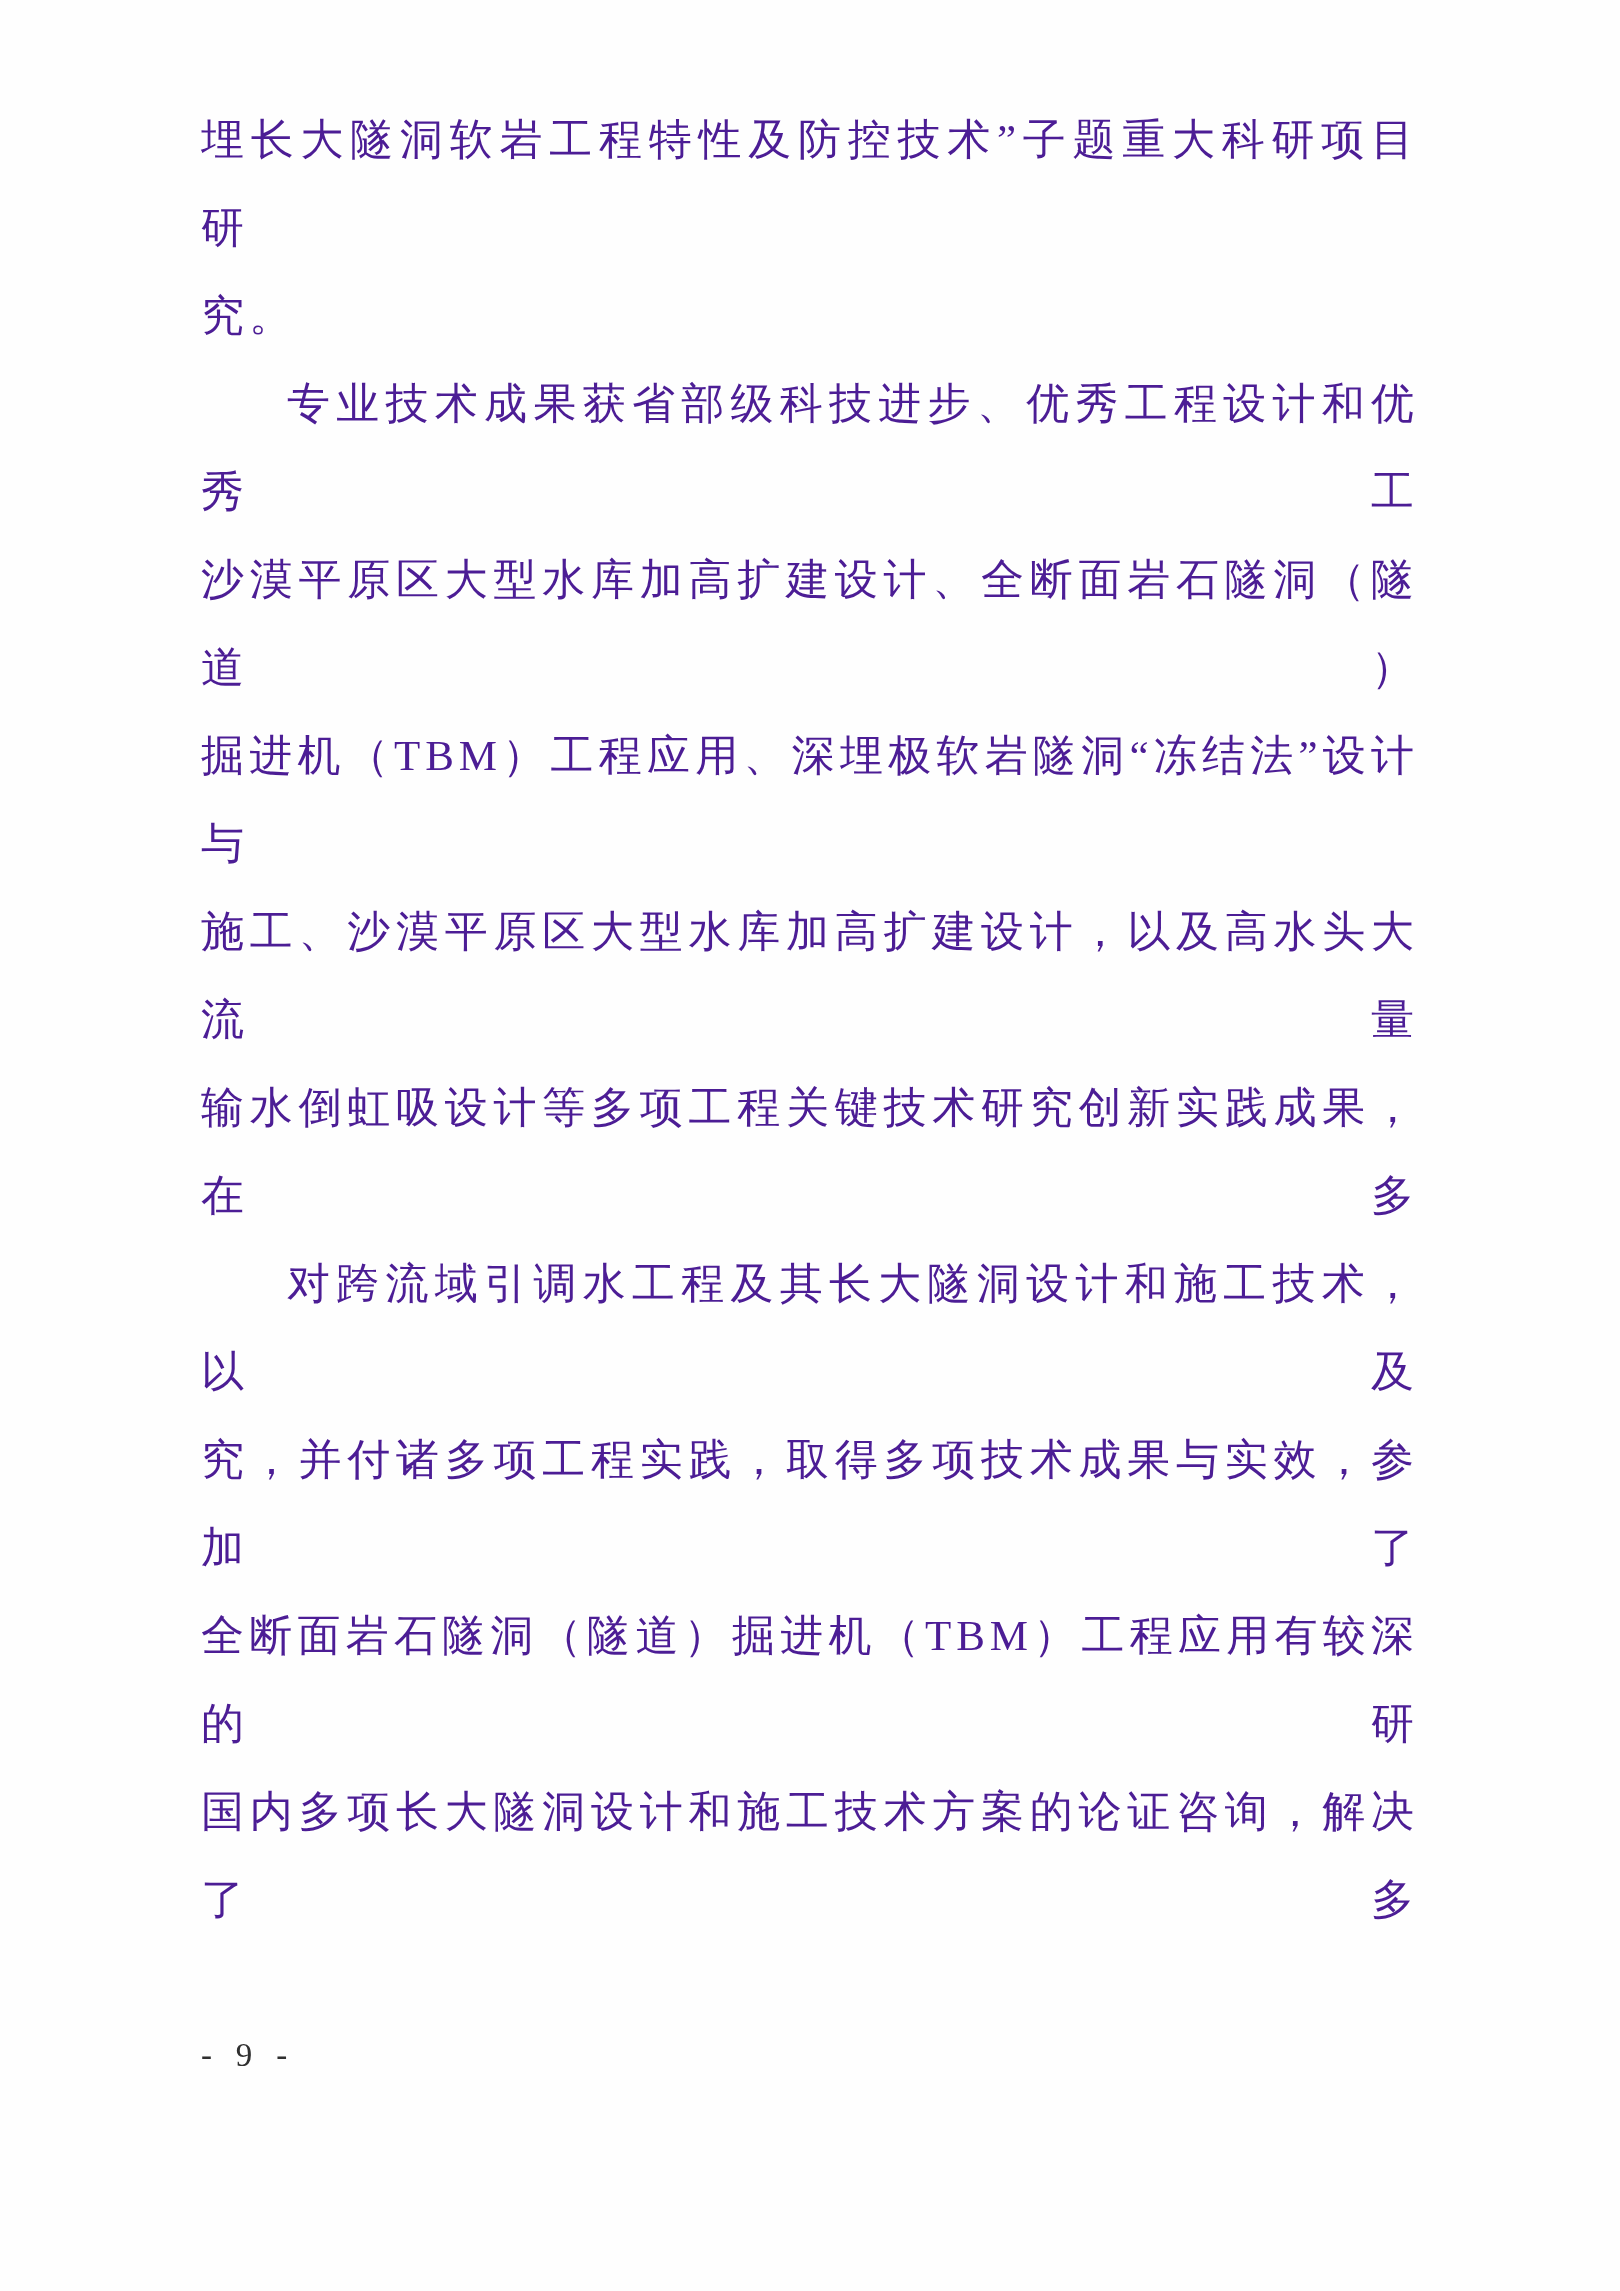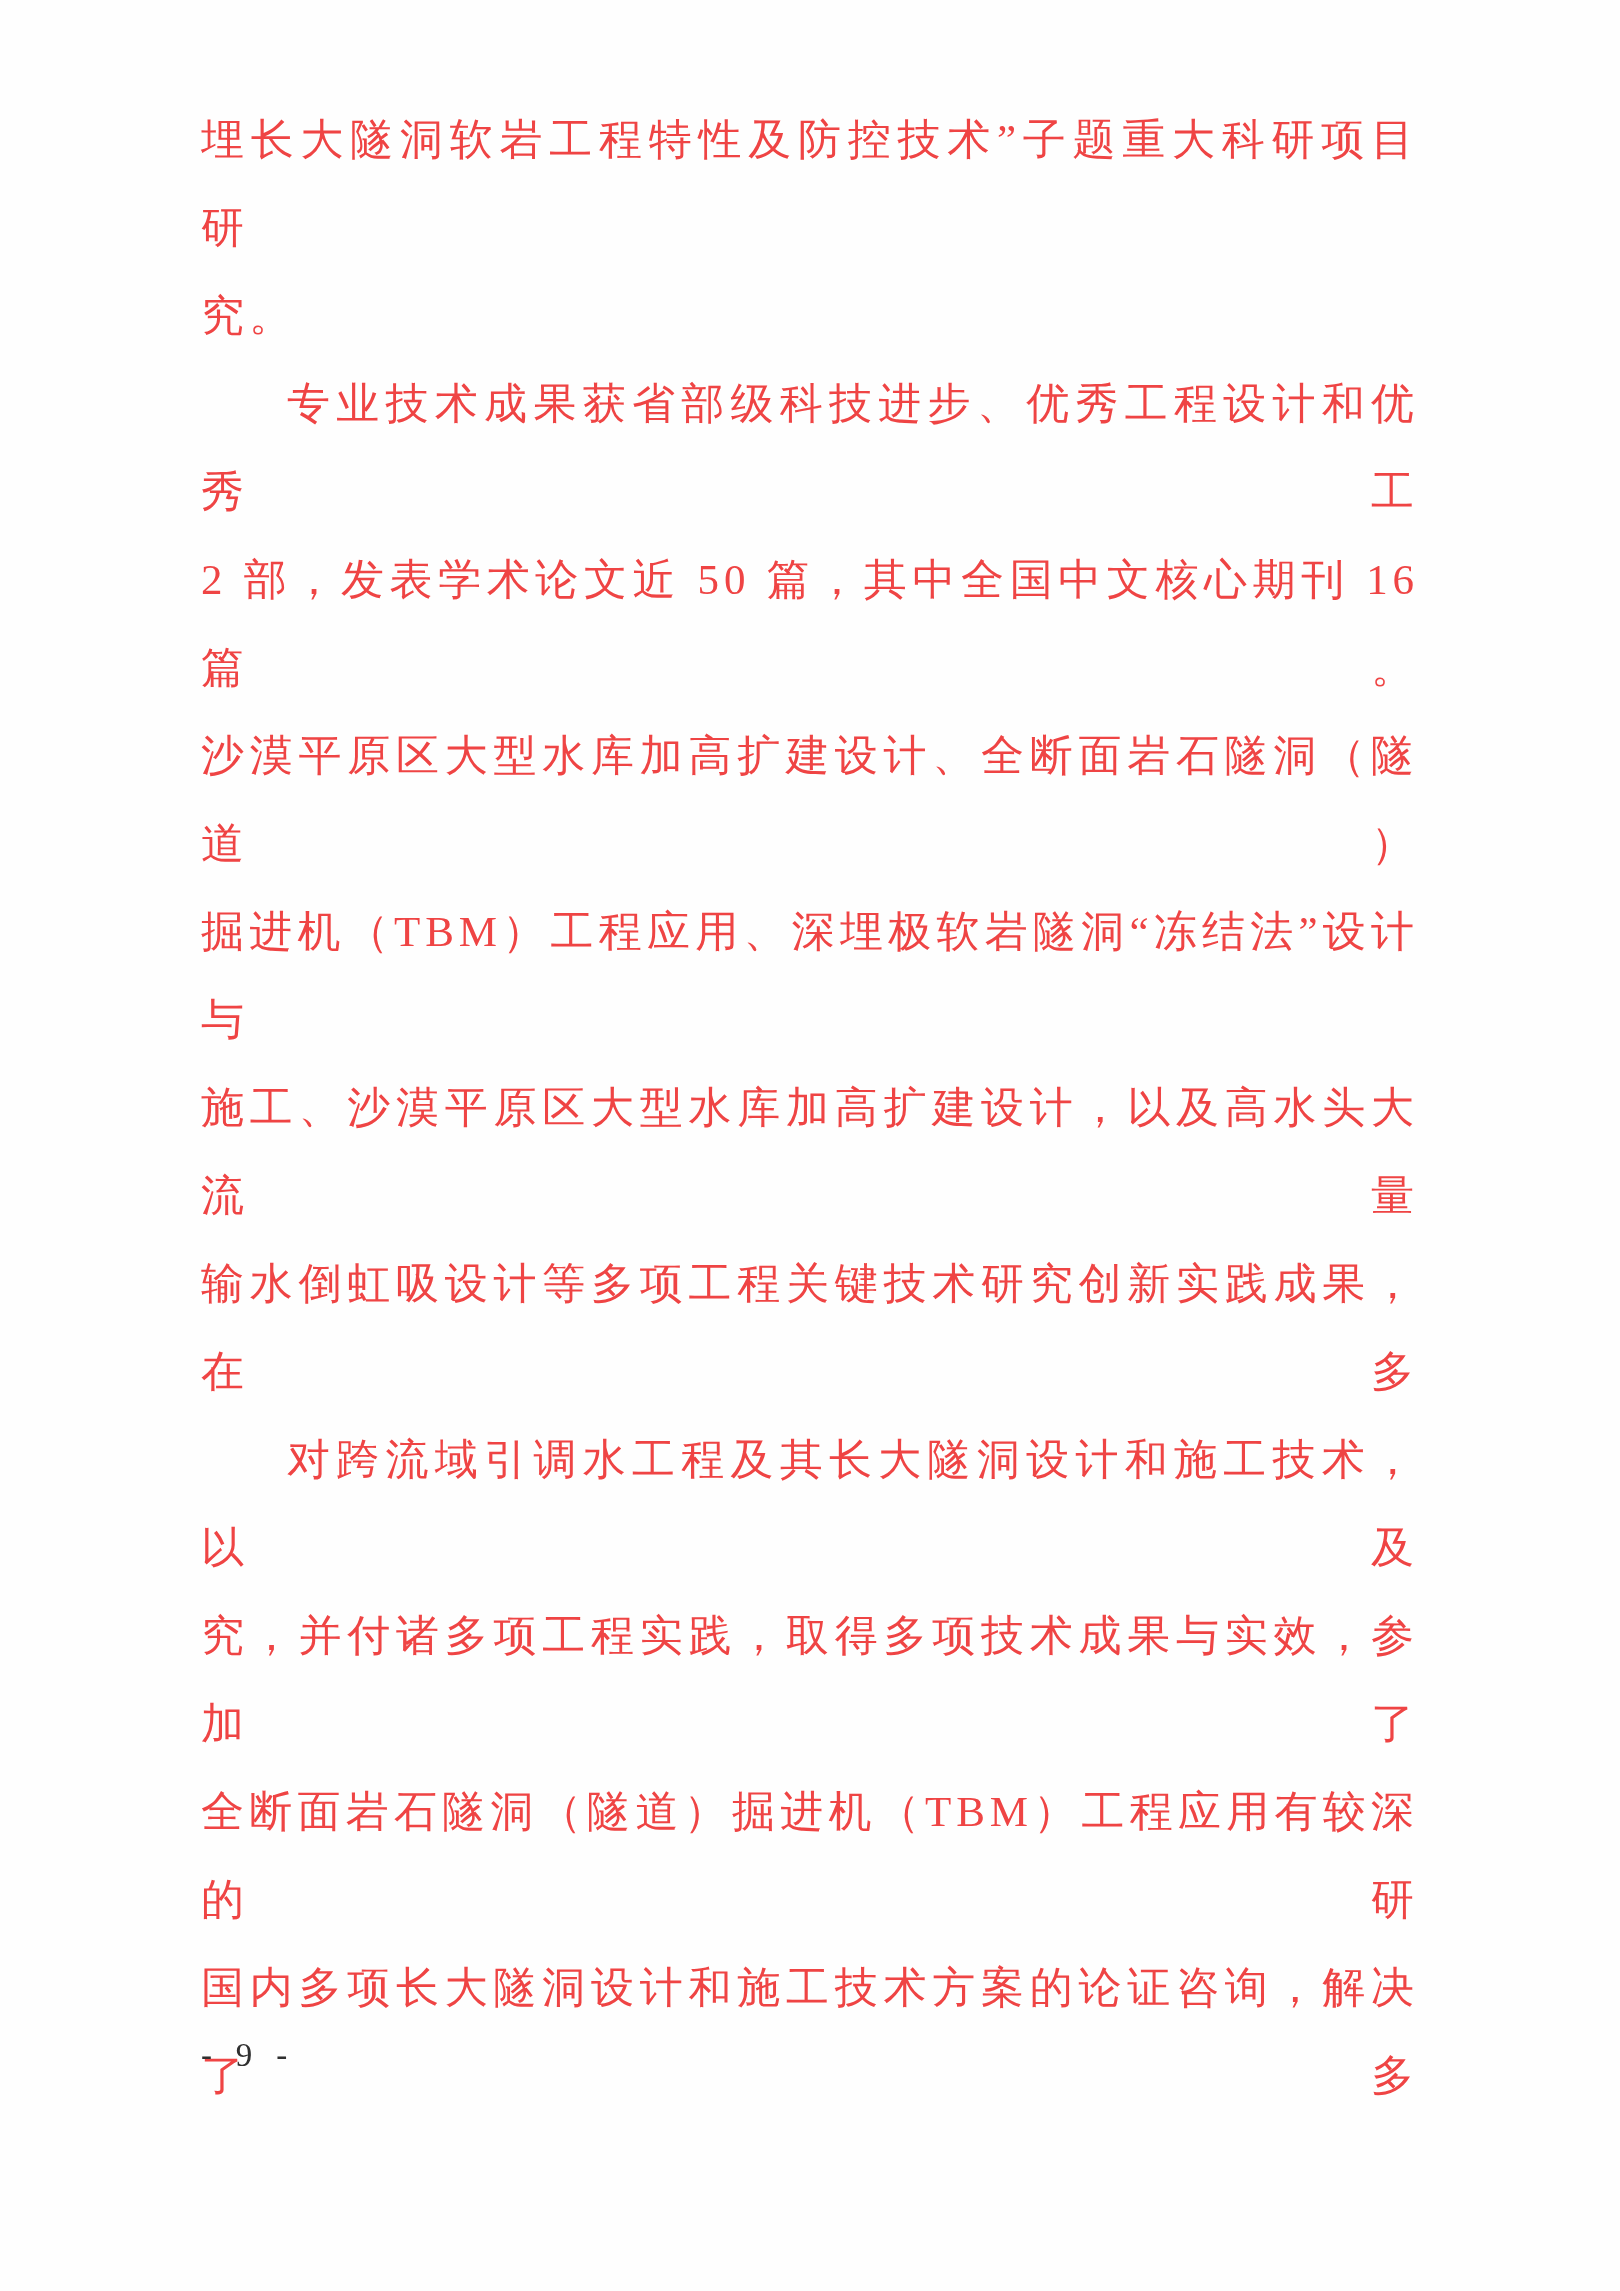--- a/index.html
+++ b/index.html
@@ -20,21 +20,21 @@
     position: absolute;
     top: 96px;
     left: 201px;
     width: 1218px;
   }
   .line {
     font-size: 43px;
     line-height: 88px;
     letter-spacing: 4.9px;
     white-space: normal;
-    color: #ef4444;
+    color: #4c1d95;
     font-weight: 400;
     text-rendering: optimizeLegibility;
   }
   .line.justify {
     text-align: justify;
     text-align-last: justify;
     text-justify: inter-character;
   }
   .line.indent {
     text-indent: 86px;
@@ -51,21 +51,20 @@
   }
 </style>
 </head>
 <body>
 
 <div class="page">
   <div class="content">
       <div class="line justify">埋长大隧洞软岩工程特性及防控技术”子题重大科研项目研</div>
       <div class="line">究。</div>
       <div class="line indent justify">专业技术成果获省部级科技进步、优秀工程设计和优秀工</div>
-      <div class="line justify">2 部，发表学术论文近 50 篇，其中全国中文核心期刊 16 篇。</div>
       <div class="line justify">沙漠平原区大型水库加高扩建设计、全断面岩石隧洞（隧道）</div>
       <div class="line justify">掘进机（TBM）工程应用、深埋极软岩隧洞“冻结法”设计与</div>
       <div class="line justify">施工、沙漠平原区大型水库加高扩建设计，以及高水头大流量</div>
       <div class="line justify">输水倒虹吸设计等多项工程关键技术研究创新实践成果，在多</div>
       <div class="line indent justify">对跨流域引调水工程及其长大隧洞设计和施工技术，以及</div>
       <div class="line justify">究，并付诸多项工程实践，取得多项技术成果与实效，参加了</div>
       <div class="line justify">全断面岩石隧洞（隧道）掘进机（TBM）工程应用有较深的研</div>
       <div class="line justify">国内多项长大隧洞设计和施工技术方案的论证咨询，解决了多</div>
     </div>
   <div class="footer">- 9 -</div>

